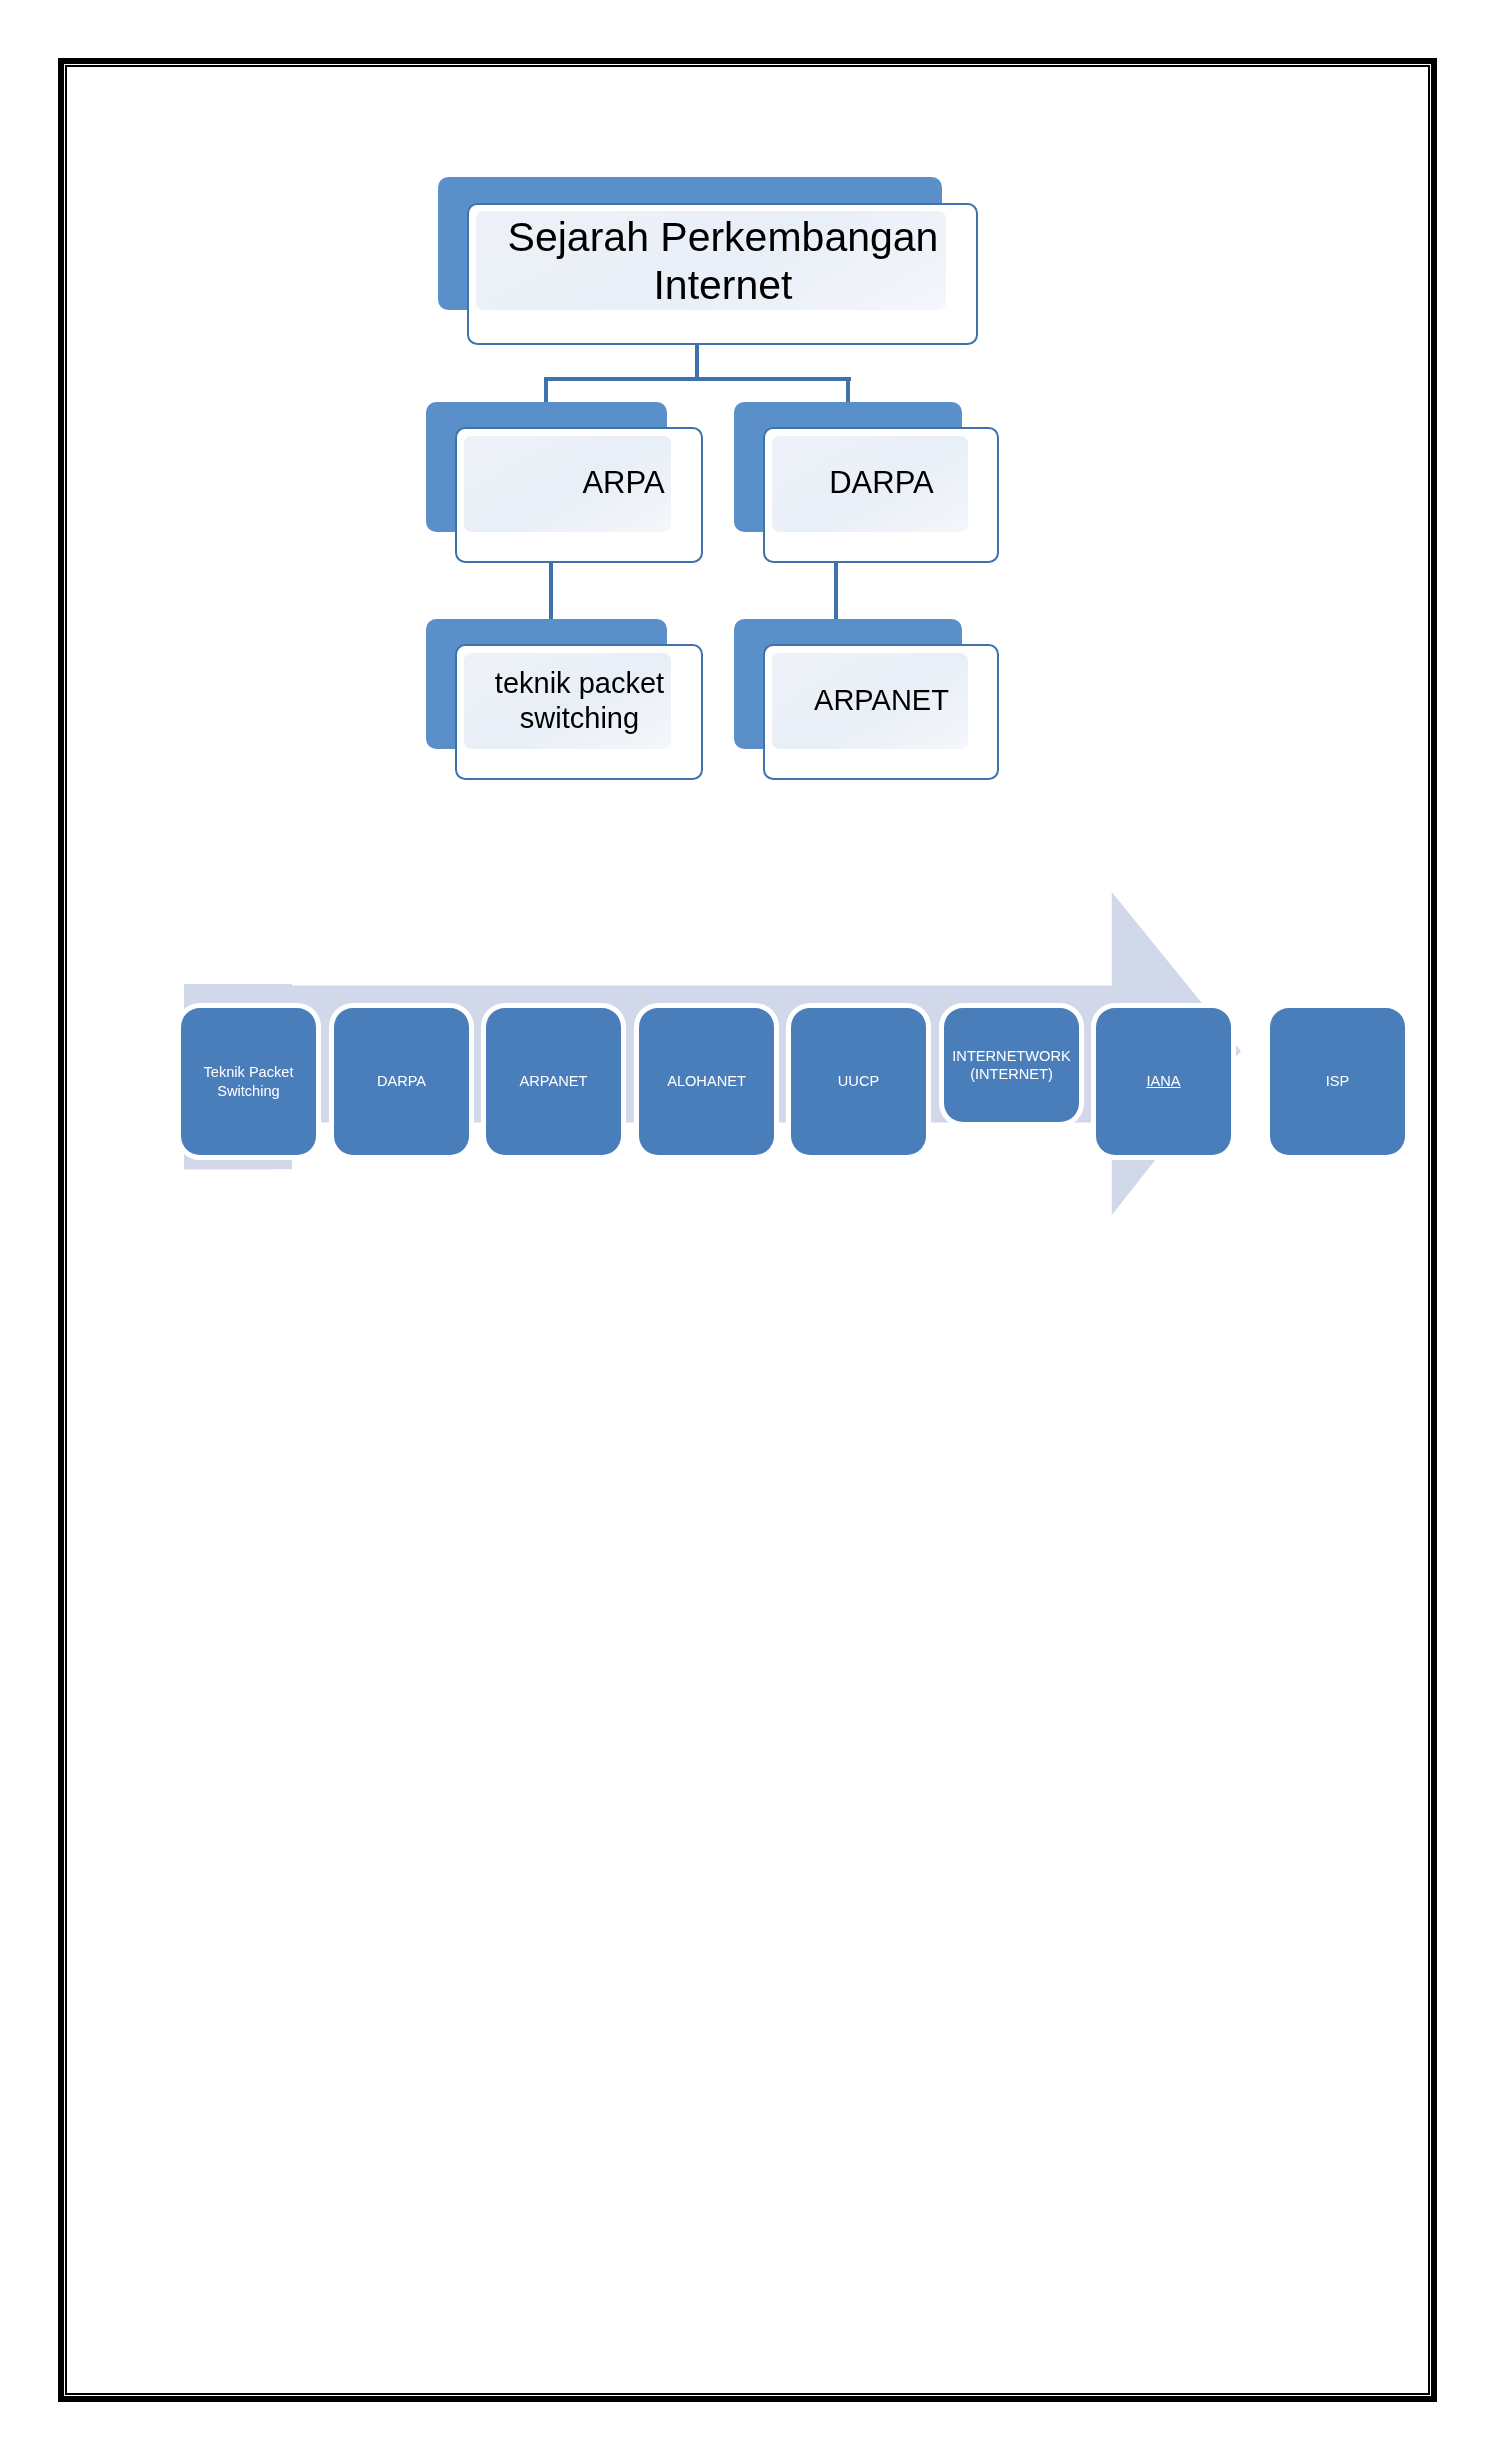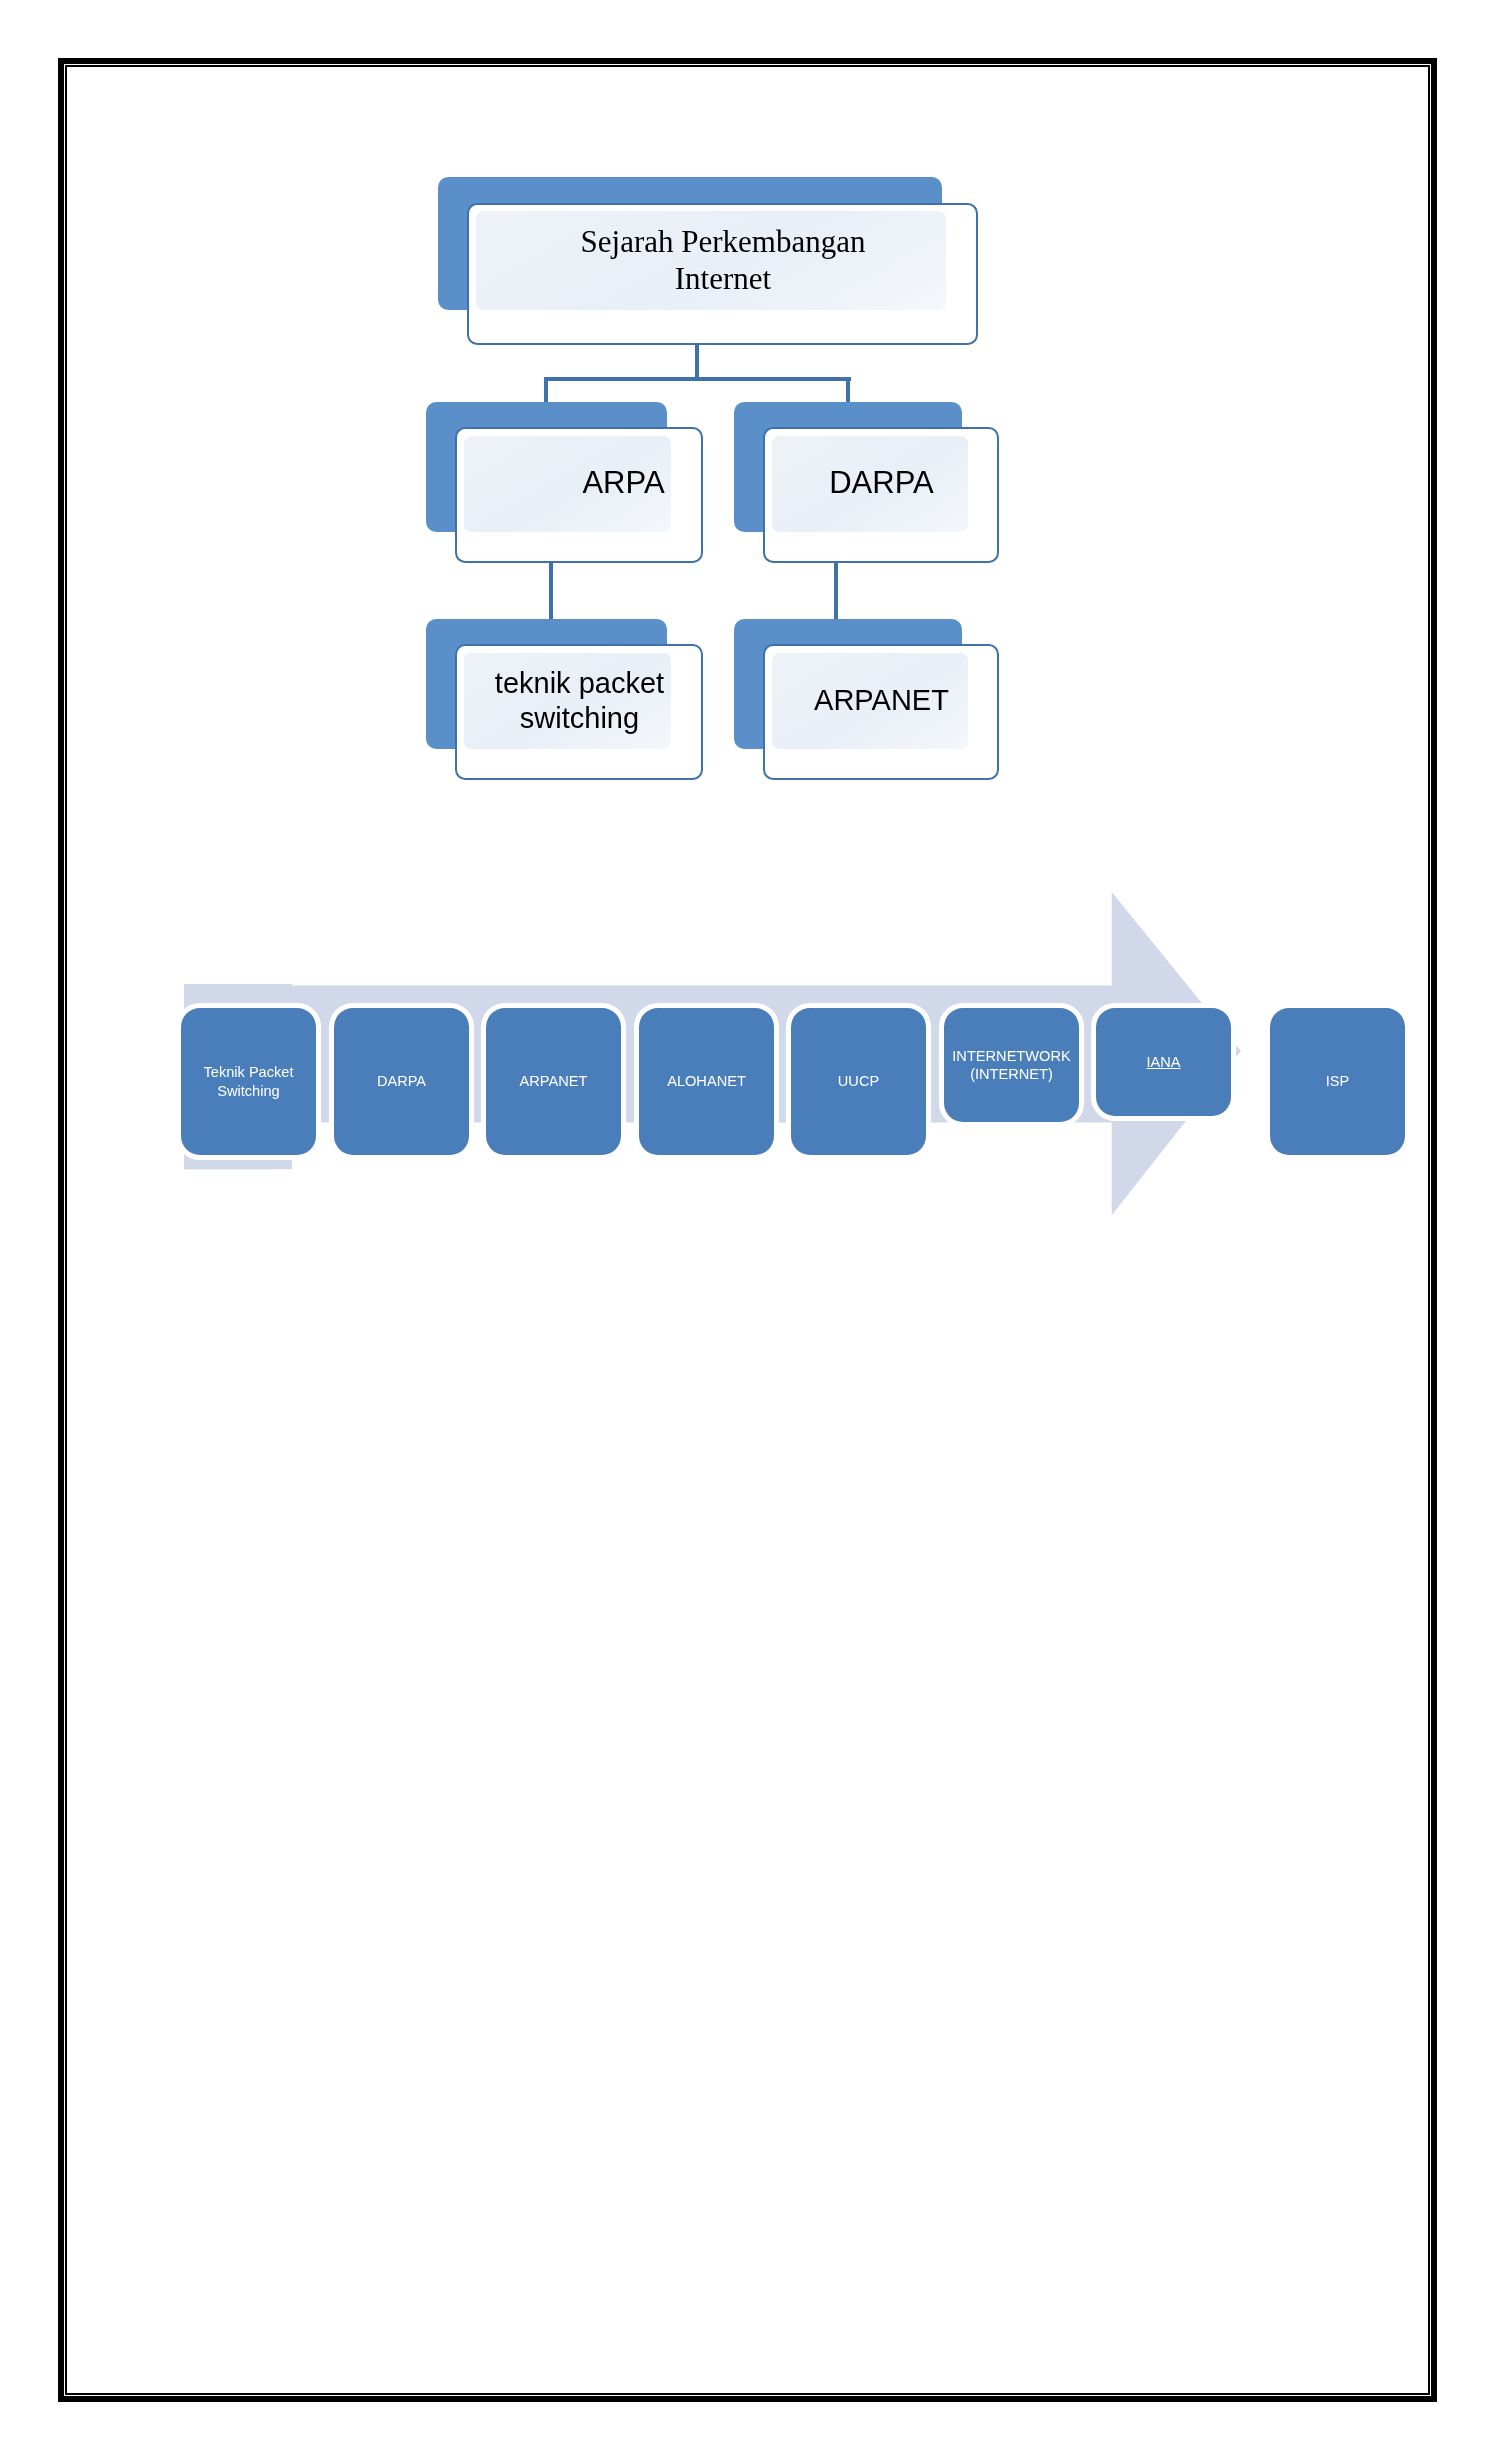--- a/index.html
+++ b/index.html
@@ -101,21 +101,21 @@
     <div class="conn" style="left:846px;top:377px;width:4.4px;height:34px;"></div>
 
     <div class="conn" style="left:549px;top:556px;width:4.4px;height:66px;"></div>
 
     <div class="conn" style="left:834px;top:556px;width:4.4px;height:66px;"></div>
 
     <div class="hier-node" style="left:438px;top:177px;width:540px;height:168px;">
       <div class="plate" style="width:504px;height:133px;"></div>
       <div class="card" style="left:29px;top:25.6px;width:511px;height:142px;"></div>
       <div class="wash" style="left:38px;top:34px;width:470px;height:99px;"></div>
-      <div class="lbl" style="left:31px;top:33px;width:508px;height:102px;font-size:31px;font-family:Liberation Serif, serif;">Sejarah Perkembangan
+      <div class="lbl" style="left:31px;top:33px;width:508px;height:102px;font-size:41px;">Sejarah Perkembangan
 Internet</div>
     </div>
 
     <div class="hier-node" style="left:426px;top:402px;width:277px;height:161px;">
       <div class="plate" style="width:241px;height:130px;"></div>
       <div class="card" style="left:29px;top:25px;width:248px;height:136px;"></div>
       <div class="wash" style="left:38px;top:34px;width:207px;height:96px;"></div>
       <div class="lbl" style="left:31px;top:32px;width:245px;height:99px;font-size:31px;margin-left:44px;">ARPA</div>
     </div>
 
@@ -161,21 +161,21 @@
     <div class="chev" style="left:639px;top:1008px;width:135px;height:147px;">
       <span class="ctxt">ALOHANET</span>
     </div>
     <div class="chev" style="left:791px;top:1008px;width:135px;height:147px;">
       <span class="ctxt">UUCP</span>
     </div>
     <div class="chev" style="left:944px;top:1008px;width:135px;height:114px;">
       <span class="ctxt">INTERNETWORK
 (INTERNET)</span>
     </div>
-    <div class="chev" style="left:1096px;top:1008px;width:135px;height:108px;text-decoration:underline;">
+    <div class="chev" style="left:1096px;top:1008px;width:135px;height:147px;text-decoration:underline;">
       <span class="ctxt">IANA</span>
     </div>
     <div class="chev last" style="left:1253px;top:1008px;width:135px;height:147px;">
       <span class="ctxt">ISP</span>
     </div>
   </div>
 
 </div>
 
 

